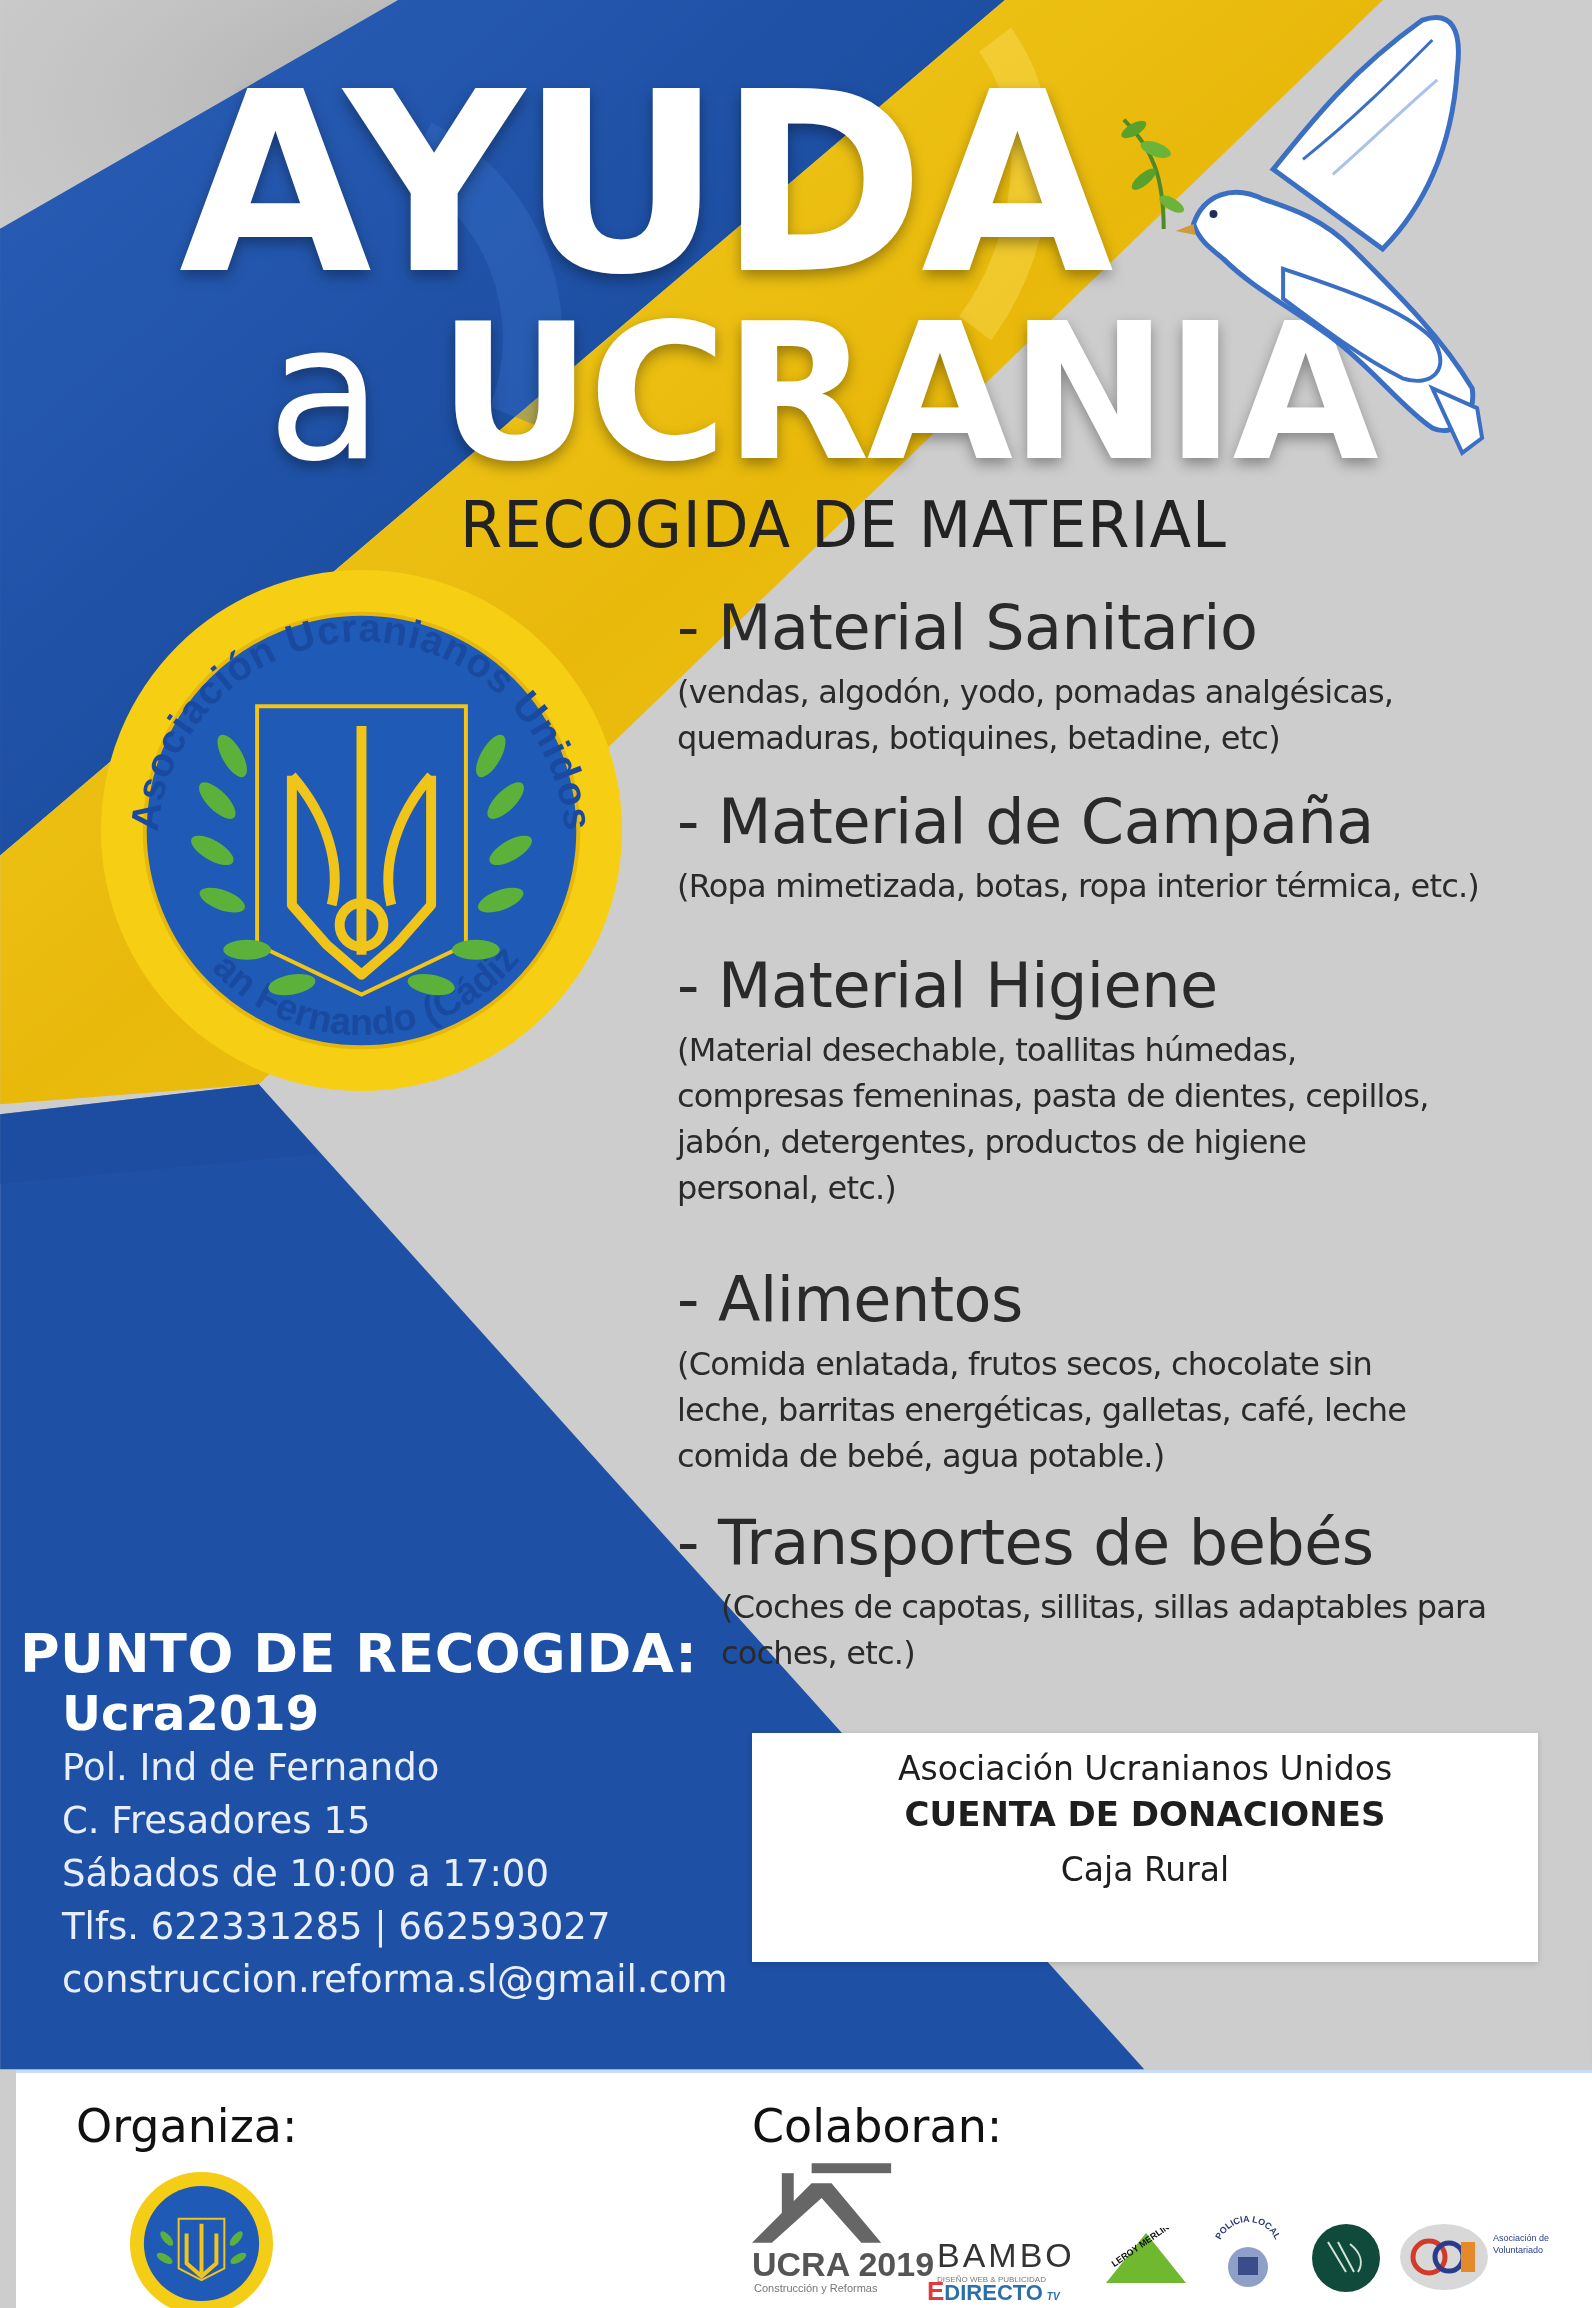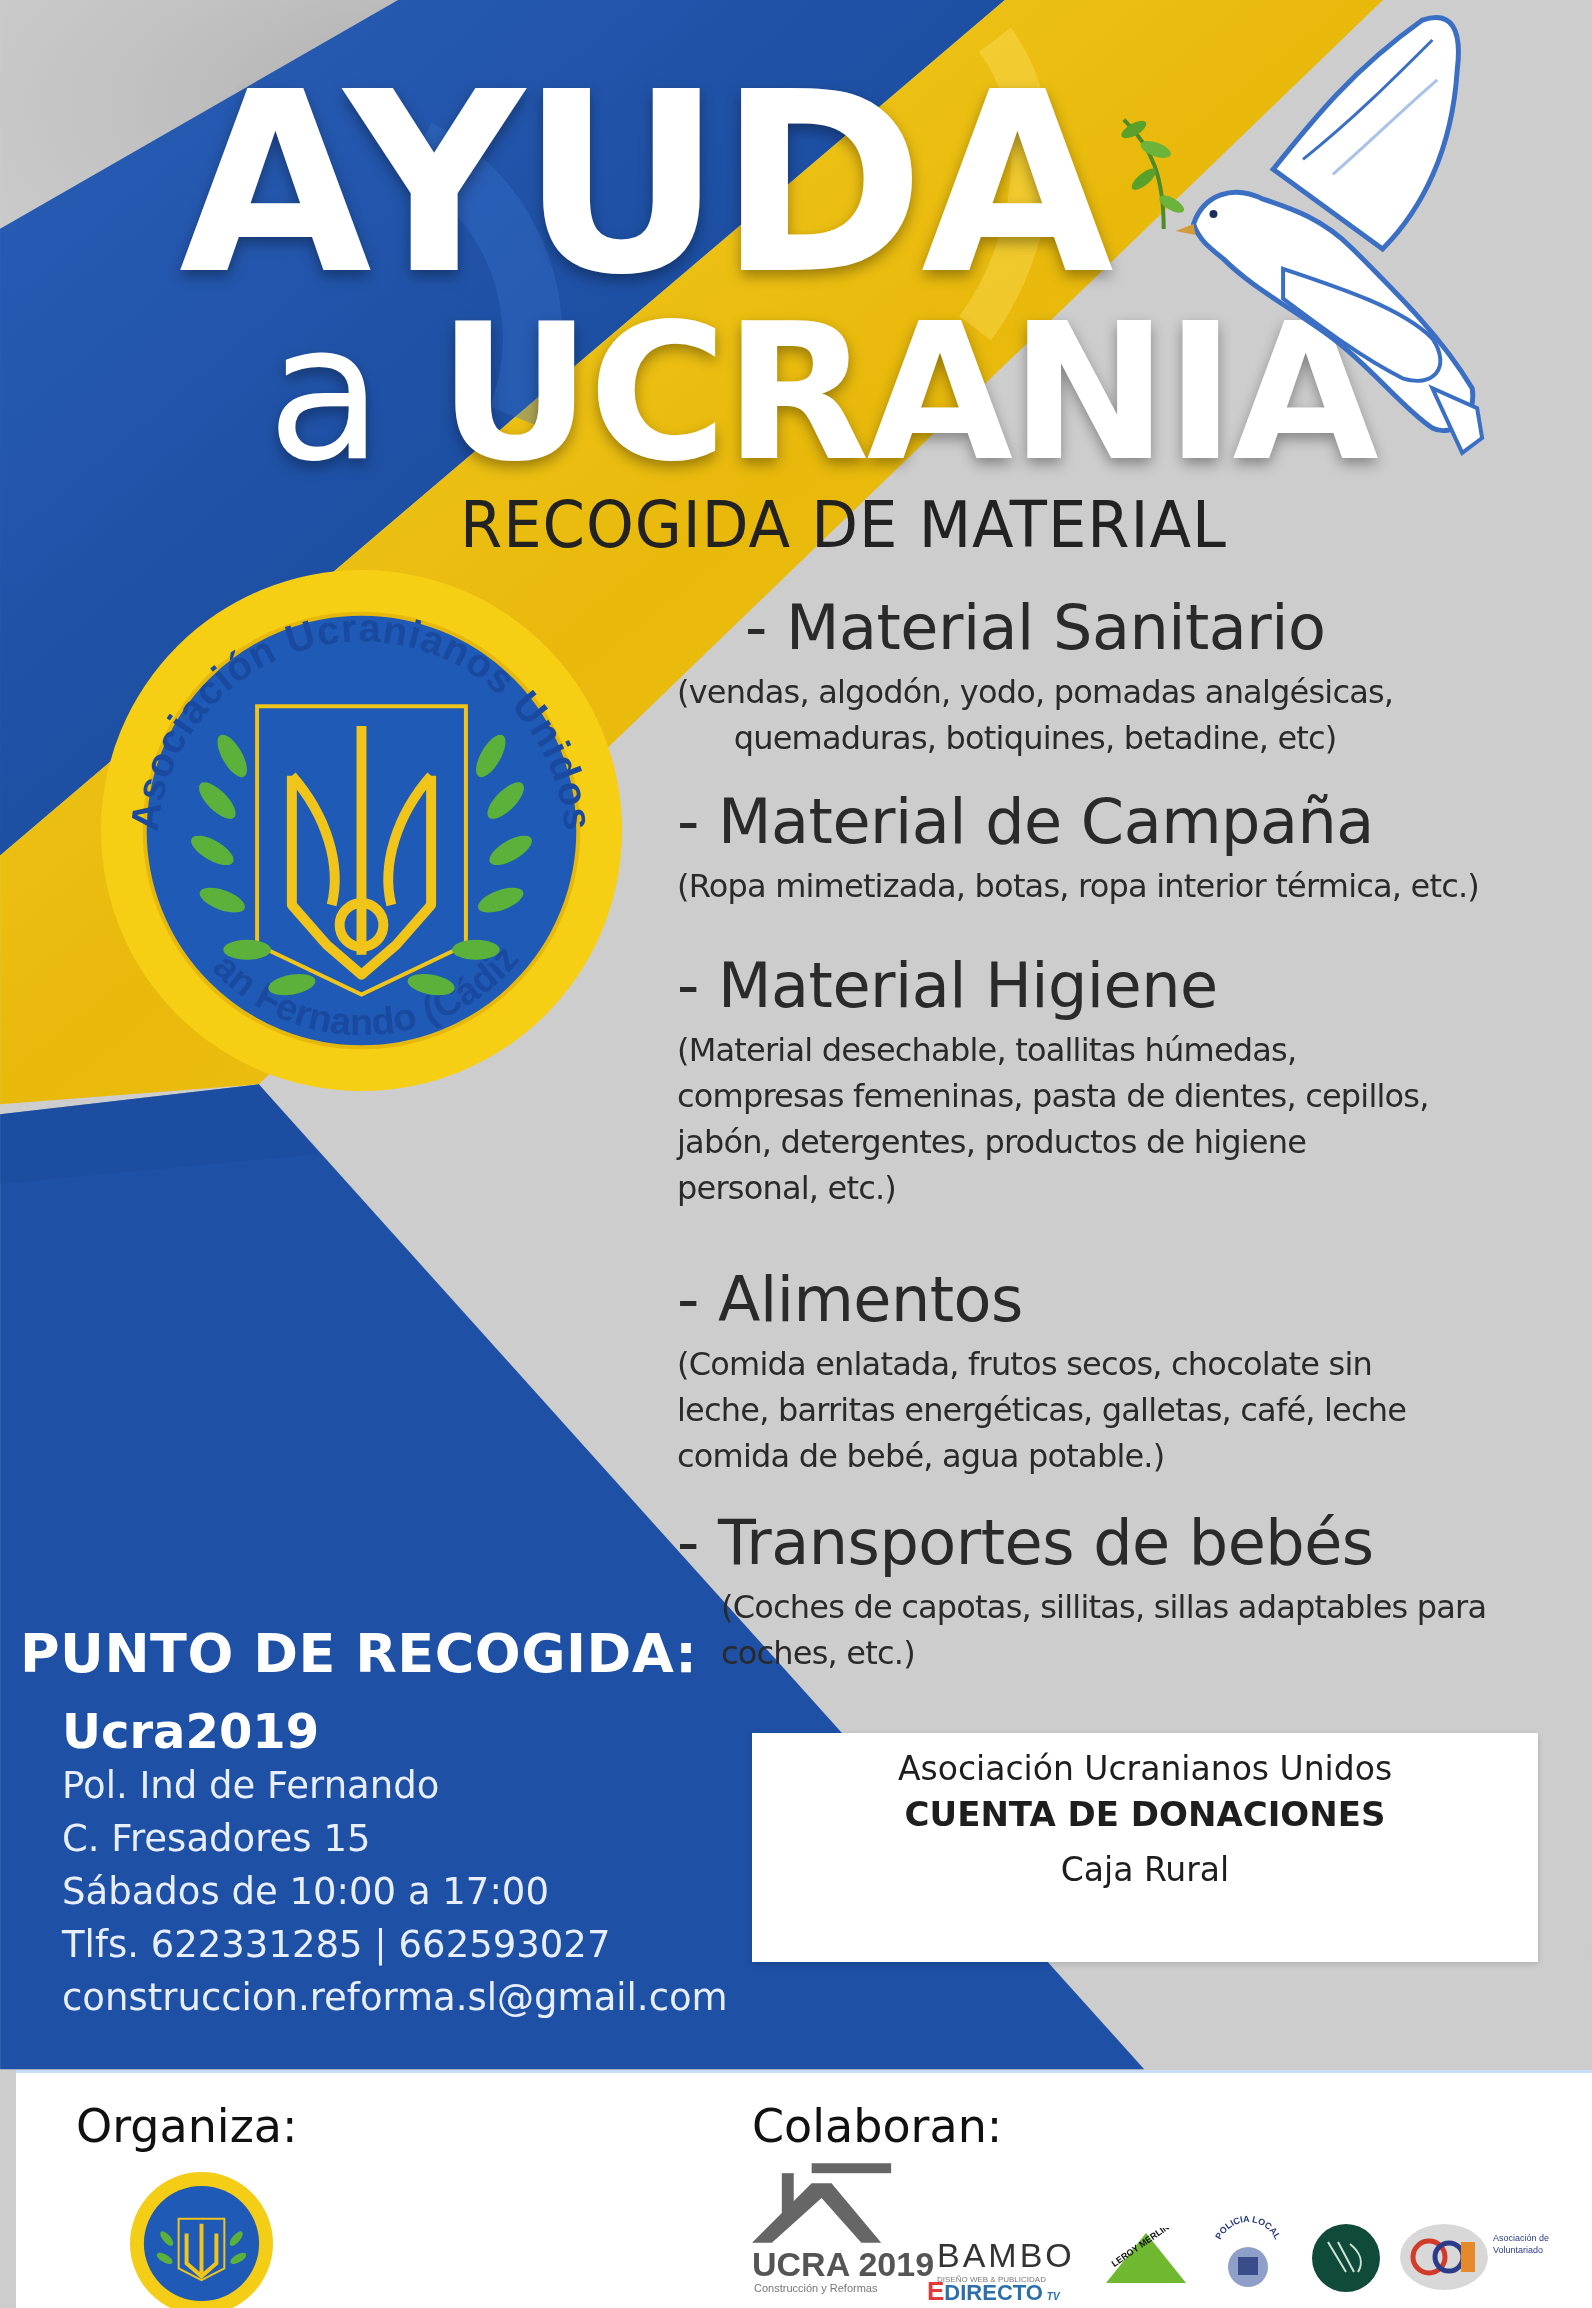--- a/index.html
+++ b/index.html
@@ -16,21 +16,21 @@
   .dove { position:absolute; left:1104px; top:10px; width:398px; height:448px; }
   .emblem { position:absolute; left:88px; top:557px; width:547px; height:537px; }
 
   .items { position:absolute; left:677px; top:597px; width:915px; color:#2a2a2a; font-family:"DejaVu Sans", sans-serif; }
   .item { position:absolute; left:0; }
   .item-title { font-size:62px; font-weight:400; line-height:1; white-space:nowrap; letter-spacing:-0.5px; }
   .item-desc { font-size:32px; line-height:46px; margin-top:10px; white-space:pre-line; letter-spacing:-0.8px; }
 
   .pickup { position:absolute; left:20px; top:1622px; color:#fff; font-family:"DejaVu Sans", sans-serif; }
   .pickup-title { font-size:54px; font-weight:700; letter-spacing:0.5px; white-space:nowrap; }
-  .pickup-name { font-size:48px; font-weight:700; margin-top:18px; margin-left:42px; }
+  .pickup-name { font-size:48px; font-weight:700; margin-left:42px; }
   .pickup-line { font-size:37px; margin-left:42px; line-height:53px; white-space:nowrap; color:#e8eefc; }
 
   .donate { position:absolute; left:752px; top:1733px; width:786px; height:229px; background:#ffffff; text-align:center; color:#1e1e1e; font-family:"DejaVu Sans", sans-serif; box-shadow:0 2px 6px rgba(0,0,0,.15); }
   .donate .l1 { font-size:33px; margin-top:16px; }
   .donate .l2 { font-size:34px; font-weight:700; margin-top:6px; }
   .donate .l3 { font-size:33px; margin-top:16px; }
   .donate .l4 { font-size:34px; margin-top:4px; letter-spacing:-0.5px; }
 
   .footer { position:absolute; left:16px; top:2070px; width:1592px; height:239px; background:#ffffff; border-top:3px solid #c7dcf5; }
   .organiza-label { position:absolute; left:60px; top:26px; font-size:46px; color:#111; font-family:"DejaVu Sans", sans-serif; }
@@ -148,21 +148,21 @@
       <ellipse cx="405" cy="200" rx="10" ry="24" transform="rotate(30 405 200)"></ellipse>
       <ellipse cx="420" cy="245" rx="10" ry="24" transform="rotate(45 420 245)"></ellipse>
       <ellipse cx="425" cy="295" rx="10" ry="24" transform="rotate(60 425 295)"></ellipse>
       <ellipse cx="415" cy="345" rx="10" ry="24" transform="rotate(70 415 345)"></ellipse>
       <ellipse cx="390" cy="395" rx="10" ry="24" transform="rotate(90 390 395)"></ellipse>
       <ellipse cx="345" cy="430" rx="10" ry="24" transform="rotate(100 345 430)"></ellipse>
     </g>
   </svg>
 
   <div class="items">
-    <div class="item" style="top:0px;text-align:center;">
+    <div class="item" style="top:0px;">
       <div class="item-title">- Material Sanitario</div>
       <div class="item-desc">(vendas, algodón, yodo, pomadas analgésicas,
 quemaduras, botiquines, betadine, etc)</div>
     </div>
     <div class="item" style="top:194px;">
       <div class="item-title">- Material de Campaña</div>
       <div class="item-desc">(Ropa mimetizada, botas, ropa interior térmica, etc.)</div>
     </div>
     <div class="item" style="top:358px;">
       <div class="item-title">- Material Higiene</div>

